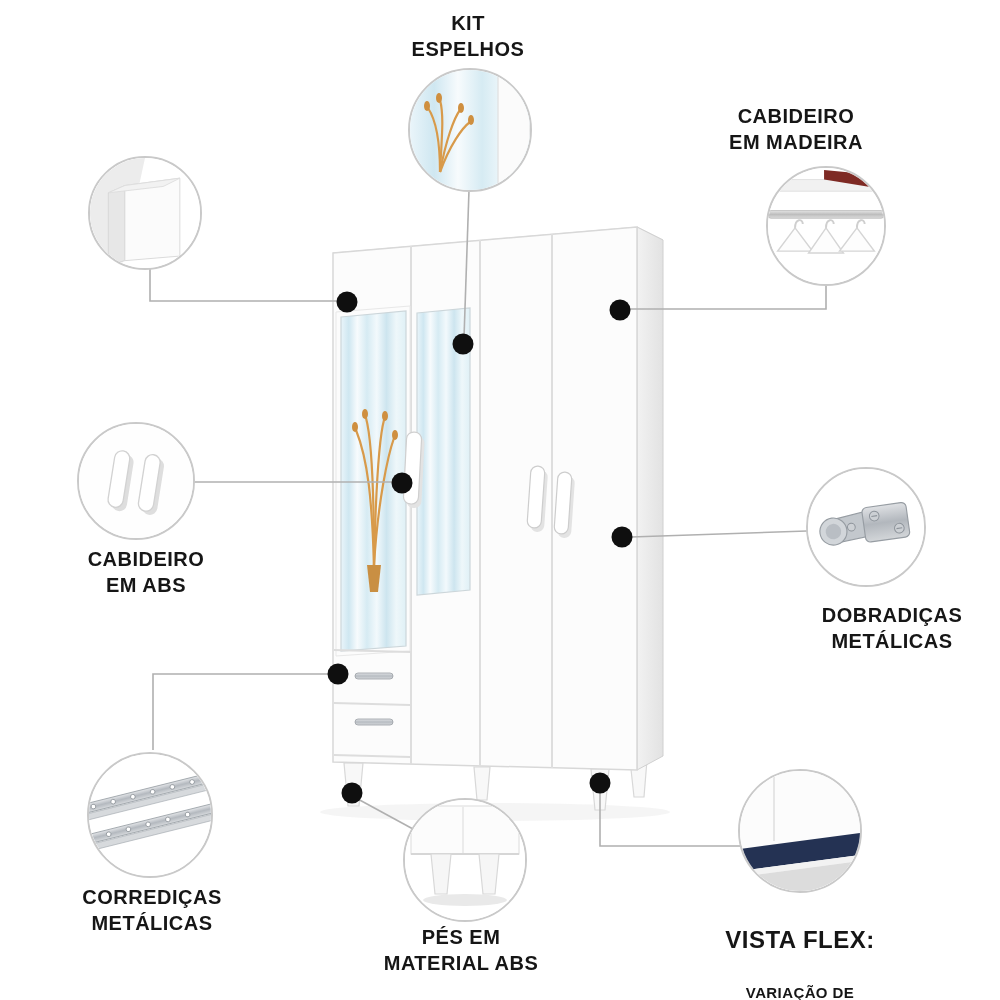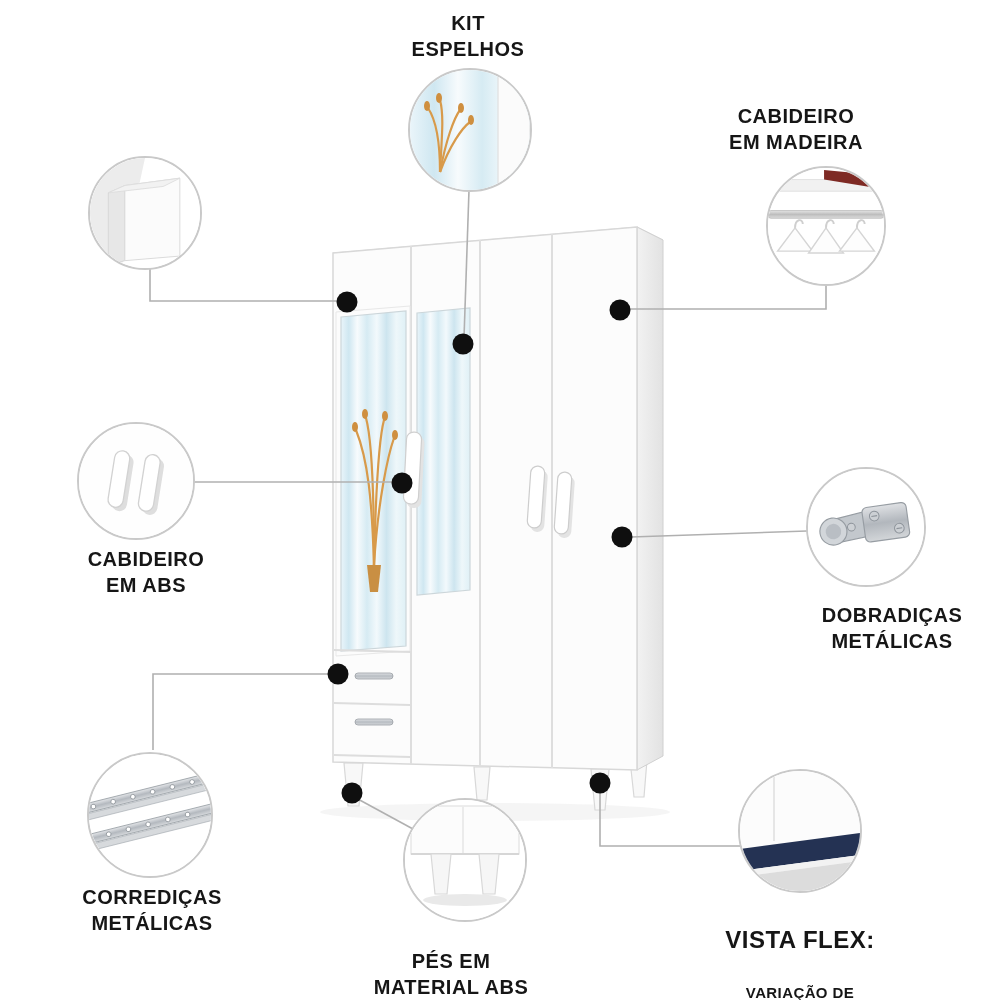--- a/index.html
+++ b/index.html
@@ -290,21 +290,21 @@
 
   <div class="callout-label" style="left:146px;top:546px;">CABIDEIRO
 EM ABS</div>
 
   <div class="callout-label" style="left:868px;top:602px;margin-left:24px;">DOBRADIÇAS
 METÁLICAS</div>
 
   <div class="callout-label" style="left:152px;top:884px;">CORREDIÇAS
 METÁLICAS</div>
 
-  <div class="callout-label" style="left:451px;top:924px;margin-top:24px;">PÉS EM
+  <div class="callout-label" style="left:461px;top:924px;">PÉS EM
 MATERIAL ABS</div>
 
   <div class="callout-label" style="left:800px;top:898px;">
     <div class="vf-title">VISTA FLEX:</div>
     <div class="vf-sub">VARIAÇÃO DE
 QUATRO CORES</div>
   </div>
 
 </div>
 

